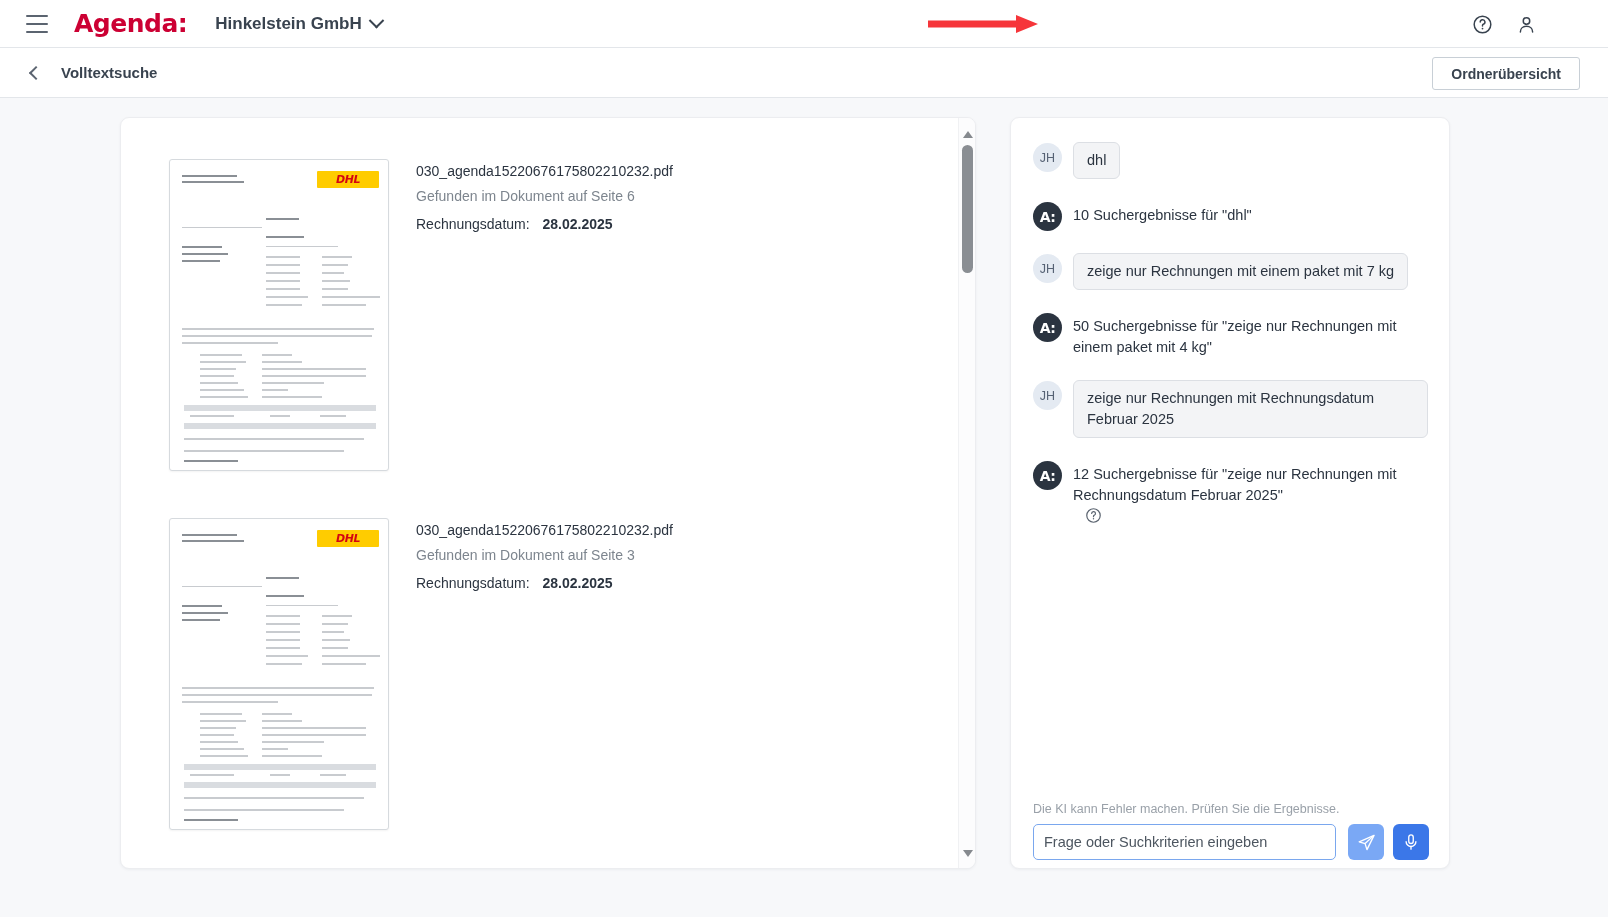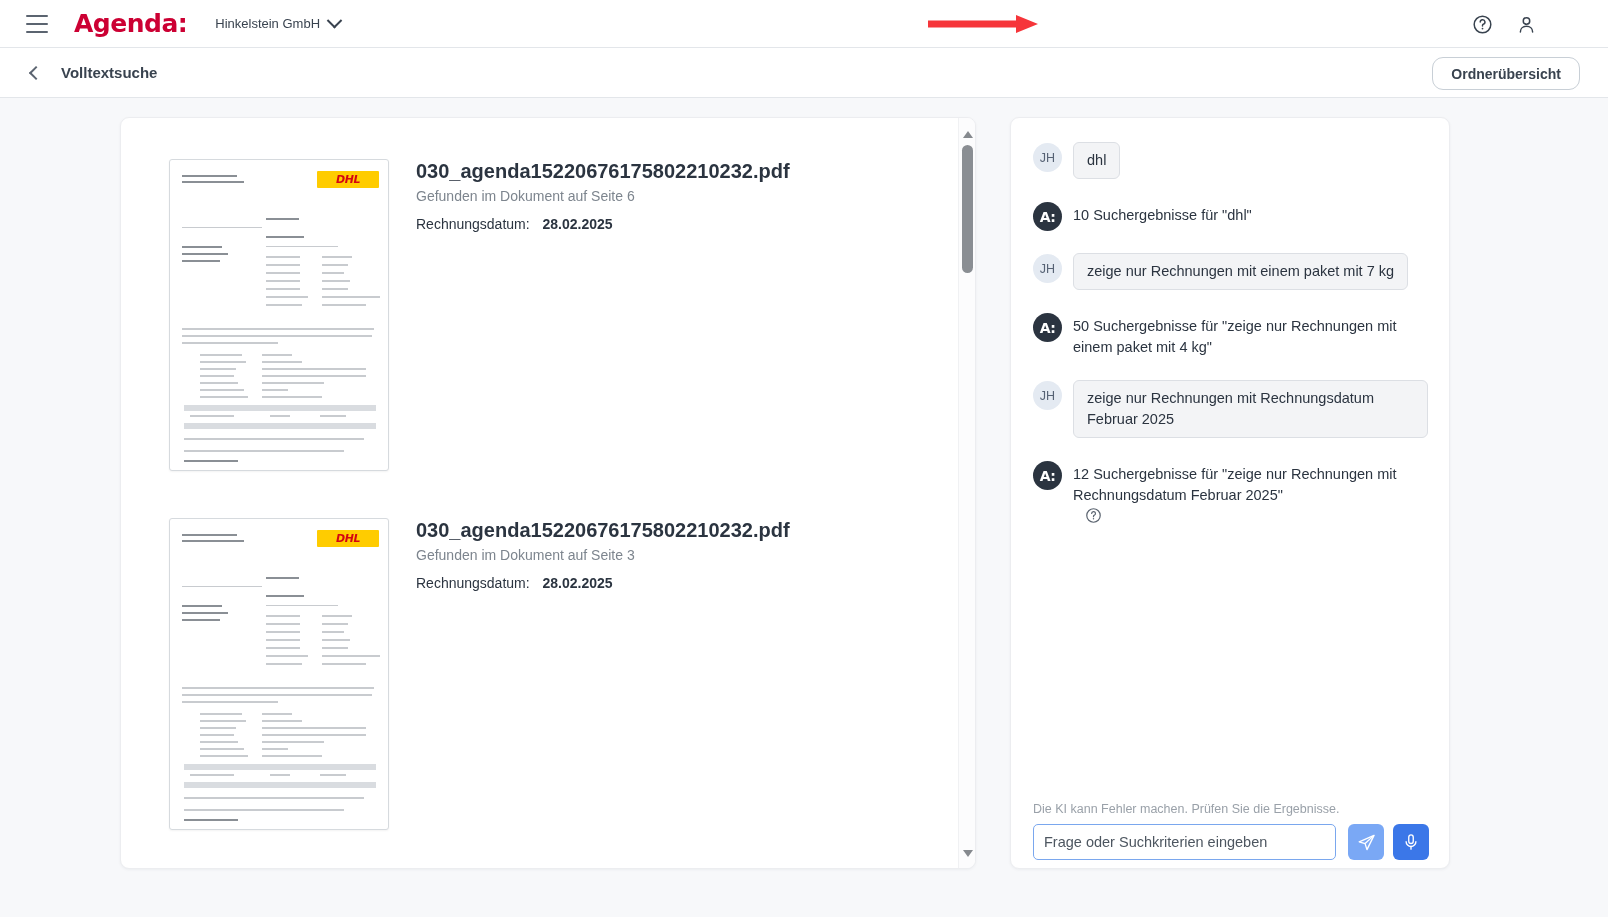--- a/index.html
+++ b/index.html
@@ -23,21 +23,21 @@
     cursor: pointer;
   }
   .hamburger span { display:block; height: 2px; background: #5b6470; border-radius: 1px; }
   .brand {
     margin-left: 26px;
     font-size: 25px; font-weight: 700; letter-spacing: -0.5px;
     color: #cc0033;
     font-family: "DejaVu Sans", sans-serif;
   }
   .company {
-    margin-left: 28px; font-size: 13px; font-weight: 400; color: #39434f;
+    margin-left: 28px; font-size: 17px; font-weight: 700; color: #39434f;
     display: flex; align-items: center; gap: 9px; cursor: pointer;
   }
   .chev-d {
     width: 11px; height: 11px; border-right: 2px solid #39434f; border-bottom: 2px solid #39434f;
     transform: rotate(45deg) translate(-2px,-2px);
   }
   .searchwrap {
     position: absolute; left: 1046px; top: 7px;
     width: 373px; height: 33px;
     border: 1px solid #c8cfd6; border-radius: 5px;
@@ -72,21 +72,21 @@
   }
   .back-chev {
     margin-left: 31px; width: 10px; height: 10px;
     border-left: 2px solid #5b6470; border-bottom: 2px solid #5b6470;
     transform: rotate(45deg); cursor: pointer;
   }
   .page-title { margin-left: 20px; font-size: 15px; font-weight: 700; color: #39434f; }
   .ordner-btn {
     position: absolute; right: 28px; top: 9px;
     height: 33px; padding: 0 18px;
-    border: 1px solid #c8cfd6; border-radius: 11px; background: #fff;
+    border: 1px solid #c8cfd6; border-radius: 3px; background: #fff;
     font-size: 14px; font-weight: 700; color: #39434f; cursor: pointer;
     display: flex; align-items: center;
   }
 
   
   .body-bg {
     position: absolute; left: 0; top: 98px; width: 1608px; height: 819px;
     background: #f7f8fa;
   }
 
@@ -114,21 +114,21 @@
   .thumb .dhl-logo i {
     font-style: italic; font-weight: 700; font-size: 11px; color: #d40511;
     letter-spacing: -0.5px; font-family: "DejaVu Sans", sans-serif;
   }
   .tl { position: absolute; background: #9aa0a8; height: 2px; opacity: .55; }
   .tl.dk { background: #6d737a; opacity: .8; }
   .tbar { position: absolute; background: #d9dce0; }
 
   .res-meta { margin-left: 27px; padding-top: 2px; }
   .res-name {
-    font-size: 20px; font-weight: 700; color: #2b3440;
+    font-size: 14px; font-weight: 400; color: #2b3440;
     cursor: pointer; line-height: 20px;
   }
   .res-sub { font-size: 14px; color: #7d858e; margin-top: 6px; line-height: 19px; }
   .res-field { margin-top: 9px; font-size: 14px; color: #2b3440; line-height: 19px; }
   .res-field .lbl { color: #2b3440; }
   .res-field .val { font-weight: 700; margin-left: 9px; }
 
   
   .sb-track {
     position: absolute; right: 0; top: 0; width: 17px; height: 752px;

